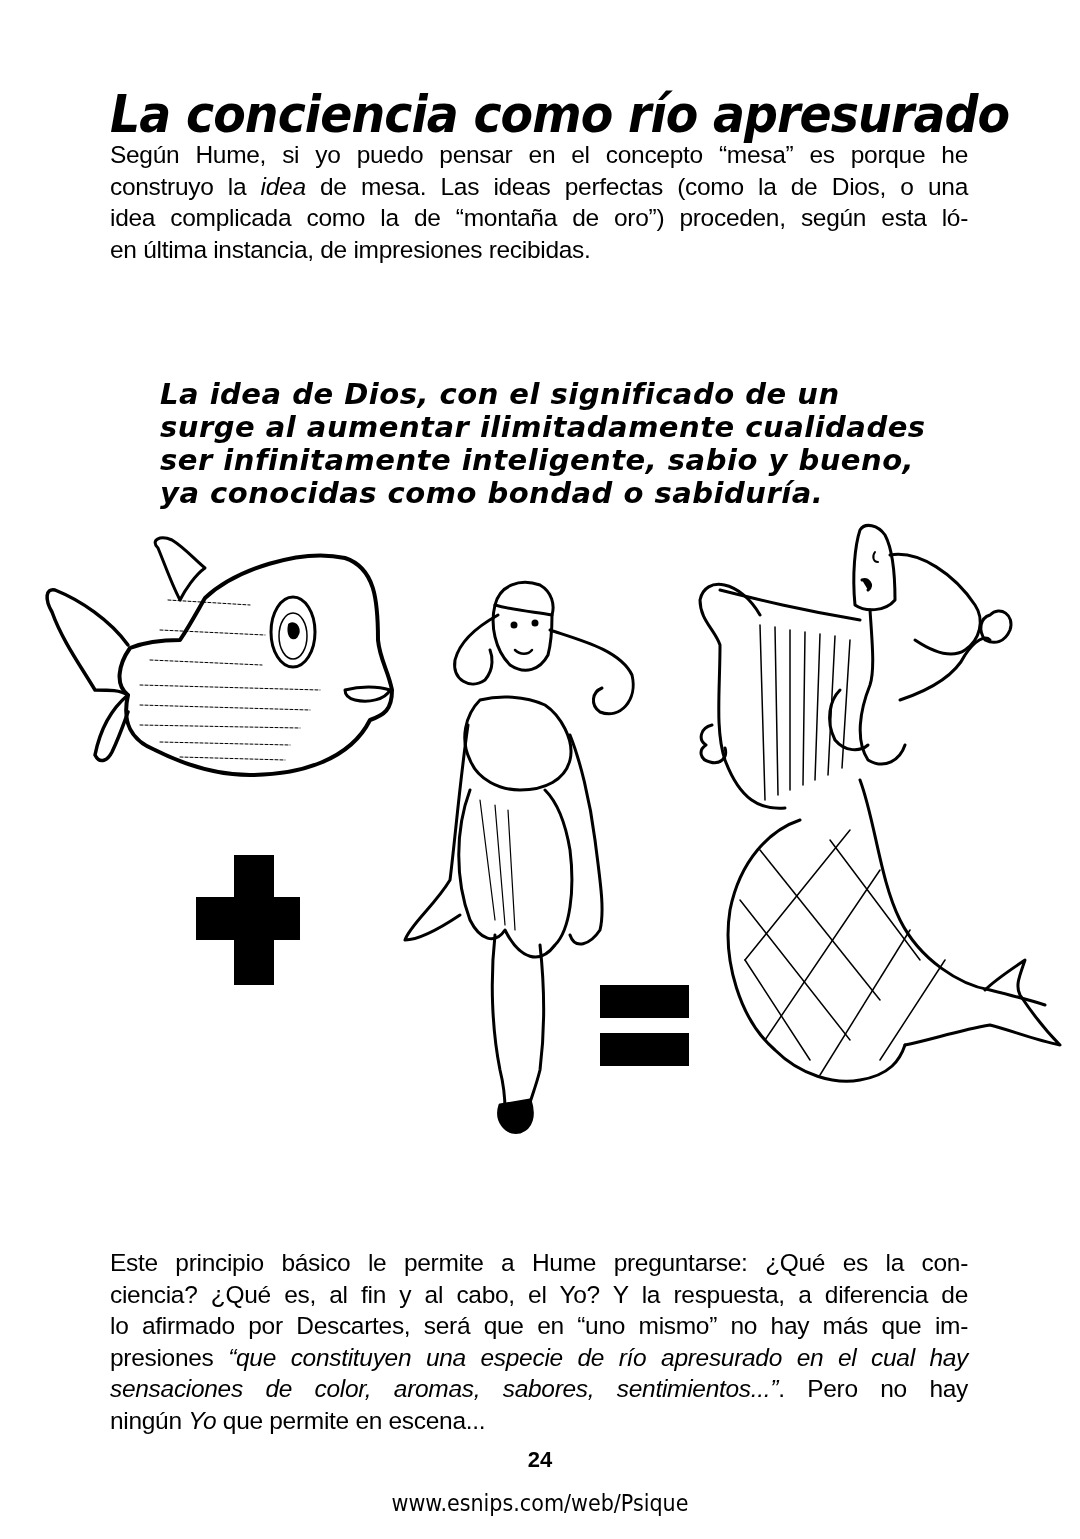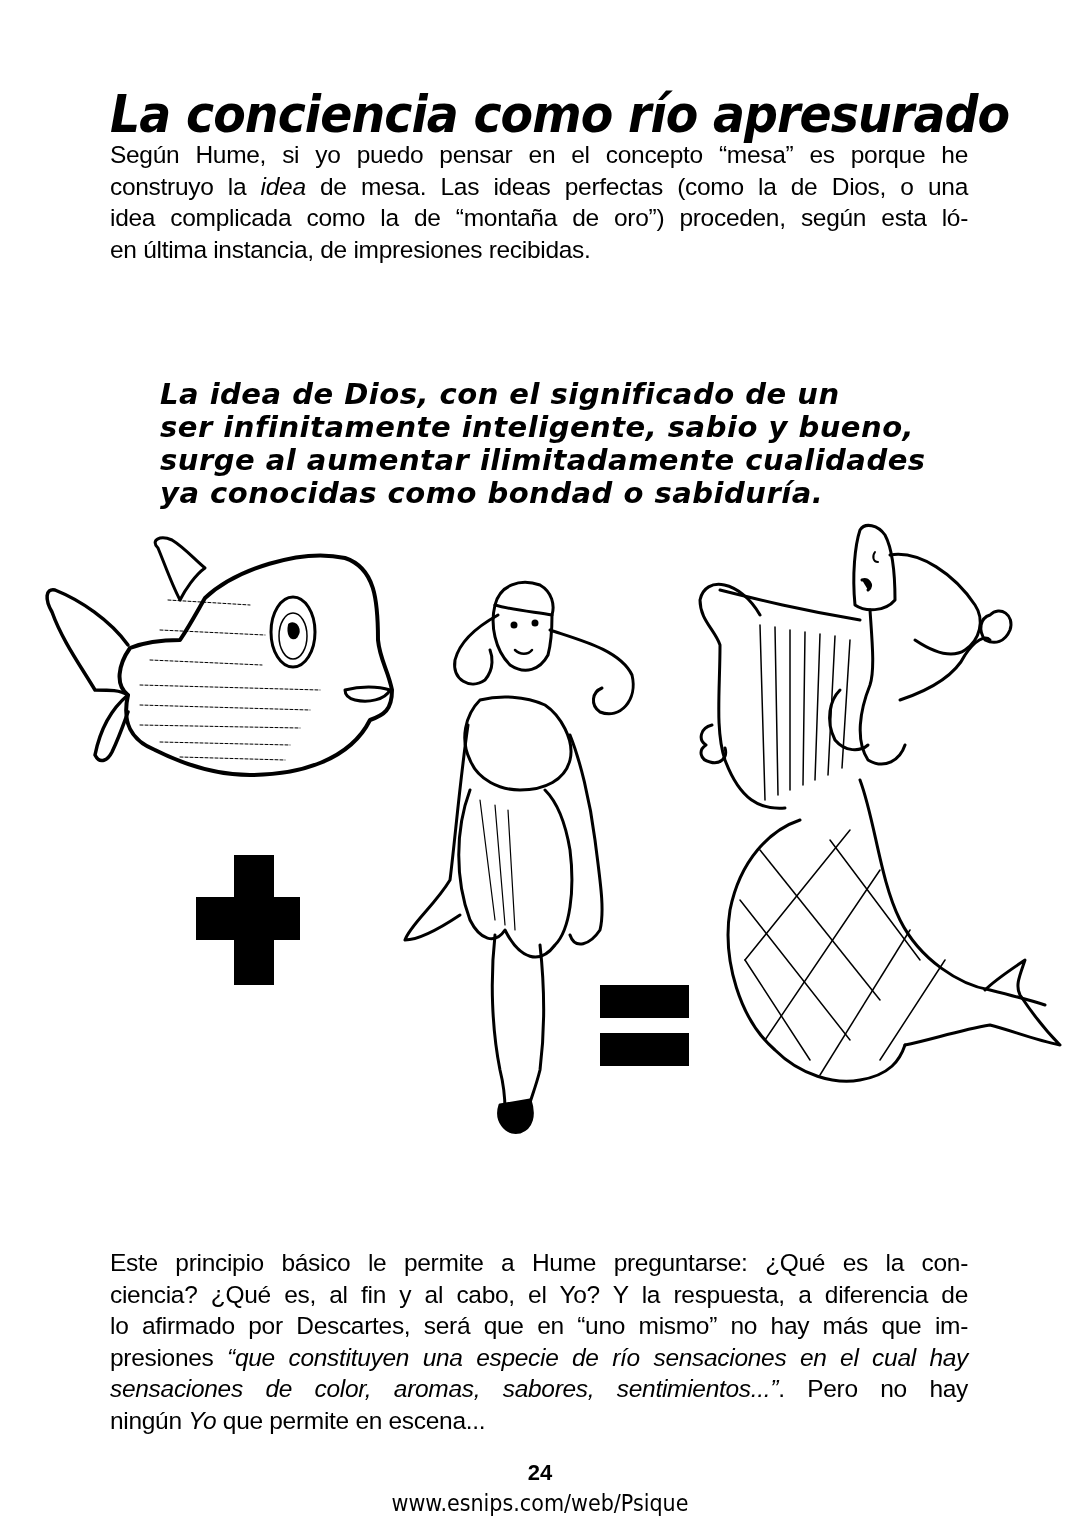--- a/index.html
+++ b/index.html
@@ -25,21 +25,21 @@
     font-family: "DejaVu Sans", sans-serif; font-weight: bold; font-style: italic;
     font-size: 29px; line-height: 33px; letter-spacing: 0.5px;
   }
   .quote .qline { display: block; white-space: nowrap; }
   .plus-v { position: absolute; left: 234px; top: 855px; width: 40px; height: 130px; background: #000; }
   .plus-h { position: absolute; left: 196px; top: 897px; width: 104px; height: 43px; background: #000; }
   .eq-top { position: absolute; left: 600px; top: 985px; width: 89px; height: 33px; background: #000; }
   .eq-bot { position: absolute; left: 600px; top: 1033px; width: 89px; height: 33px; background: #000; }
   .pagenum {
     position: absolute; left: 0; top: 1446px; width: 1080px; text-align: center;
-    font-family: "Liberation Sans", sans-serif; font-weight: bold; font-size: 22px; line-height: 28px; margin-top: 13px;
+    font-family: "Liberation Sans", sans-serif; font-weight: bold; font-size: 22px; line-height: 28px;
   }
   .url {
     position: absolute; left: 0; top: 1487px; width: 1080px; text-align: center;
     font-family: "DejaVu Sans", sans-serif; font-size: 23px; line-height: 32px;
     transform: scaleX(0.9); transform-origin: center;
   }
   i, .it { }
 </style>
 </head>
 <body>
@@ -50,22 +50,22 @@
 
   <div class="para p1">
     <span class="line">Según Hume, si yo puedo pensar en el concepto “mesa” es porque he</span>
     <span class="line"><span>construyo la </span><i>idea</i><span> de mesa. Las ideas perfectas (como la de Dios, o una</span></span>
     <span class="line">idea complicada como la de “montaña de oro”) proceden, según esta ló-</span>
     <span class="line last">en última instancia, de impresiones recibidas.</span>
   </div>
 
   <div class="quote">
     <span class="qline">La idea de Dios, con el significado de un</span>
+    <span class="qline">surge al aumentar ilimitadamente cualidades</span>
     <span class="qline">ser infinitamente inteligente, sabio y bueno,</span>
-    <span class="qline">surge al aumentar ilimitadamente cualidades</span>
     <span class="qline">ya conocidas como bondad o sabiduría.</span>
   </div>
 
   <svg width="1080" height="1539" viewBox="0 0 1080 1539" style="position:absolute;left:0;top:0;" fill="none" stroke="#000" stroke-linecap="round" stroke-linejoin="round">
 
     <g stroke-width="4">
 
       <path d="M205,598 C235,570 300,548 345,558 C375,568 378,600 378,640 C380,660 388,670 392,690 C392,710 384,715 370,720 C350,760 300,775 250,775 C210,775 175,760 155,750 C130,740 122,722 128,695 C115,685 118,665 130,648 C150,640 170,640 180,640 C190,625 198,610 205,598 Z"></path>
 
       <path d="M158,548 C150,540 160,535 172,540 C185,548 195,560 205,568 C195,575 185,590 180,600 C172,585 165,565 158,548 Z" stroke-width="3"></path>
@@ -170,20 +170,20 @@
 
   <div class="plus-v"></div>
   <div class="plus-h"></div>
   <div class="eq-top"></div>
   <div class="eq-bot"></div>
 
   <div class="para p2">
     <span class="line">Este principio básico le permite a Hume preguntarse: ¿Qué es la con-</span>
     <span class="line">ciencia? ¿Qué es, al fin y al cabo, el Yo? Y la respuesta, a diferencia de</span>
     <span class="line">lo afirmado por Descartes, será que en “uno mismo” no hay más que im-</span>
-    <span class="line"><span>presiones </span><i>“que constituyen una especie de río sensaciones en el cual hay</i></span>
+    <span class="line"><span>presiones </span><i>“que constituyen una especie de río apresurado en el cual hay</i></span>
     <span class="line"><i>sensaciones de color, aromas, sabores, sentimientos...”</i><span>. Pero no hay</span></span>
     <span class="line last"><span>ningún </span><i>Yo</i><span> que permite en escena...</span></span>
   </div>
 
   <div class="pagenum">24</div>
   <div class="url">www.esnips.com/web/Psique</div>
 </div>
 
 </body></html>

